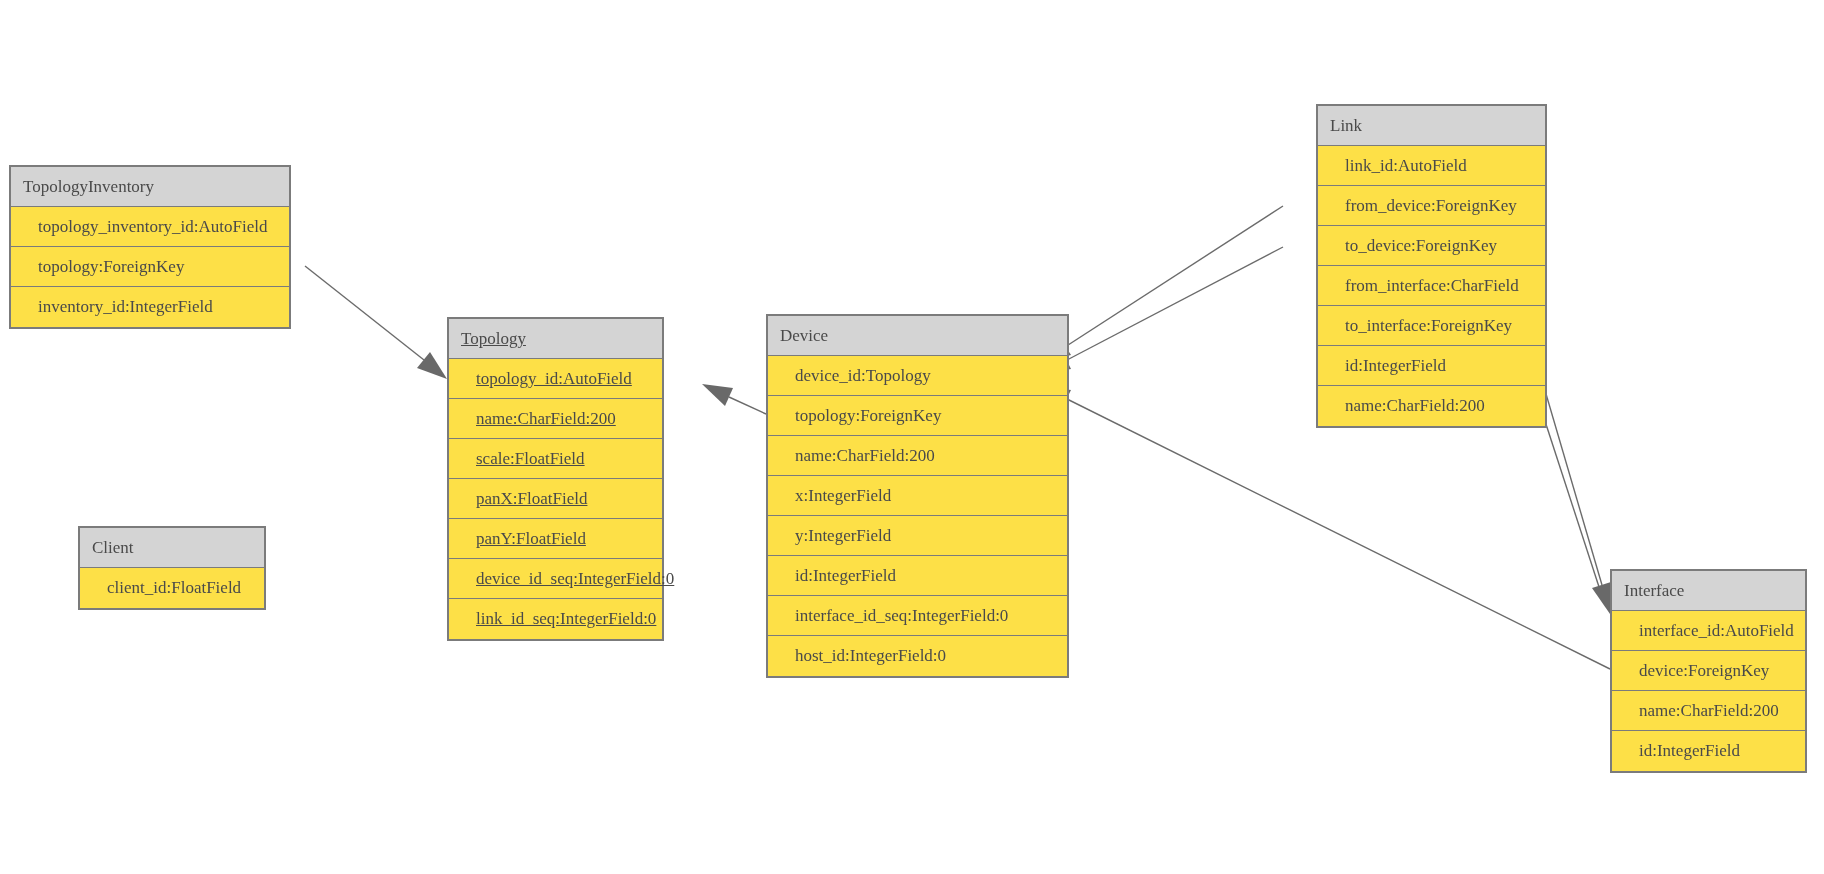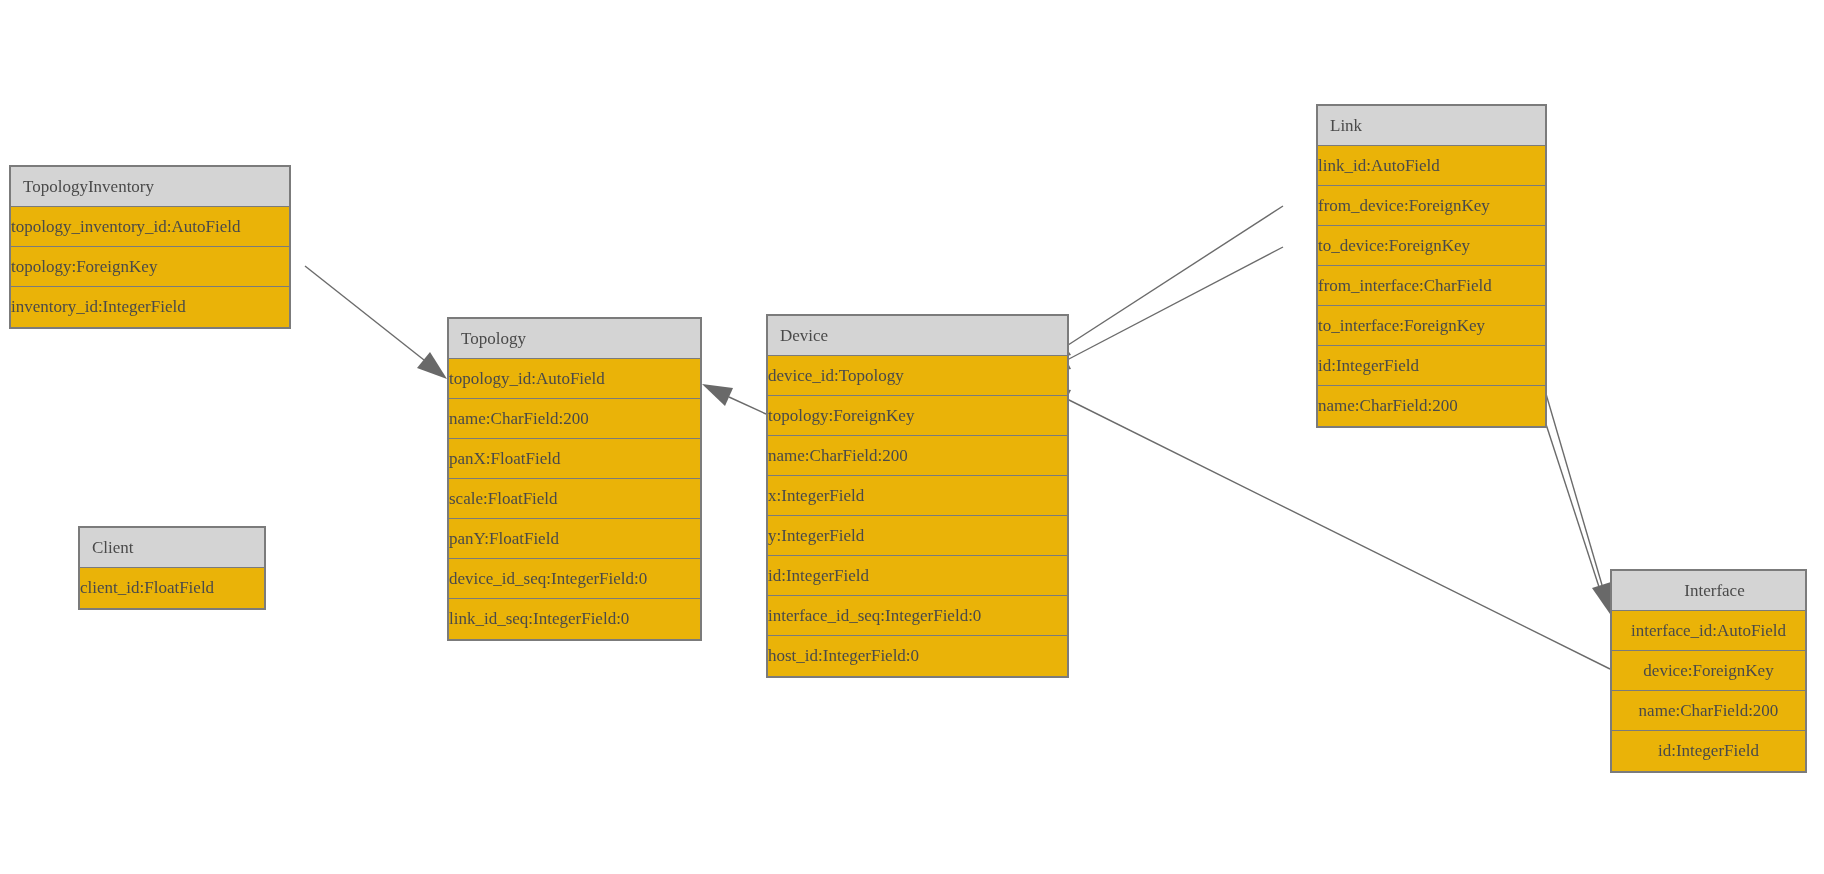--- a/index.html
+++ b/index.html
@@ -44,23 +44,23 @@
     height: 40px;
     line-height: 40px;
     padding-left: 12px;
     box-sizing: border-box;
     white-space: nowrap;
   }
   .entity .row {
     height: 40px;
     line-height: 40px;
     border-bottom: 1px solid #7b7b7b;
-    padding-left: 0;
+    padding-left: 27px;
     box-sizing: border-box;
-    background: #eab308;
+    background: #fde047;
     white-space: nowrap;
   }
   .entity .row:last-child {
     border-bottom: none;
   }
 </style>
 </head>
 <body>
 
 <div class="canvas">
@@ -93,26 +93,26 @@
     <div class="row">topology_inventory_id:AutoField</div>
     <div class="row">topology:ForeignKey</div>
     <div class="row">inventory_id:IntegerField</div>
   </div>
 
   <div class="entity" style="left:78px; top:526px; width:188px;">
     <div class="hdr">Client</div>
     <div class="row">client_id:FloatField</div>
   </div>
 
-  <div class="entity" style="left:447px; top:317px; width:255px;">
+  <div class="entity" style="left:447px; top:317px; width:217px;text-decoration:underline;">
     <div class="hdr">Topology</div>
     <div class="row">topology_id:AutoField</div>
     <div class="row">name:CharField:200</div>
+    <div class="row">scale:FloatField</div>
     <div class="row">panX:FloatField</div>
-    <div class="row">scale:FloatField</div>
     <div class="row">panY:FloatField</div>
     <div class="row">device_id_seq:IntegerField:0</div>
     <div class="row">link_id_seq:IntegerField:0</div>
   </div>
 
   <div class="entity" style="left:766px; top:314px; width:303px;">
     <div class="hdr">Device</div>
     <div class="row">device_id:Topology</div>
     <div class="row">topology:ForeignKey</div>
     <div class="row">name:CharField:200</div>
@@ -127,21 +127,21 @@
     <div class="hdr">Link</div>
     <div class="row">link_id:AutoField</div>
     <div class="row">from_device:ForeignKey</div>
     <div class="row">to_device:ForeignKey</div>
     <div class="row">from_interface:CharField</div>
     <div class="row">to_interface:ForeignKey</div>
     <div class="row">id:IntegerField</div>
     <div class="row">name:CharField:200</div>
   </div>
 
-  <div class="entity" style="left:1610px; top:569px; width:197px;text-align:center;">
+  <div class="entity" style="left:1610px; top:569px; width:197px;">
     <div class="hdr">Interface</div>
     <div class="row">interface_id:AutoField</div>
     <div class="row">device:ForeignKey</div>
     <div class="row">name:CharField:200</div>
     <div class="row">id:IntegerField</div>
   </div>
 
 </div>
 
 </body></html>

